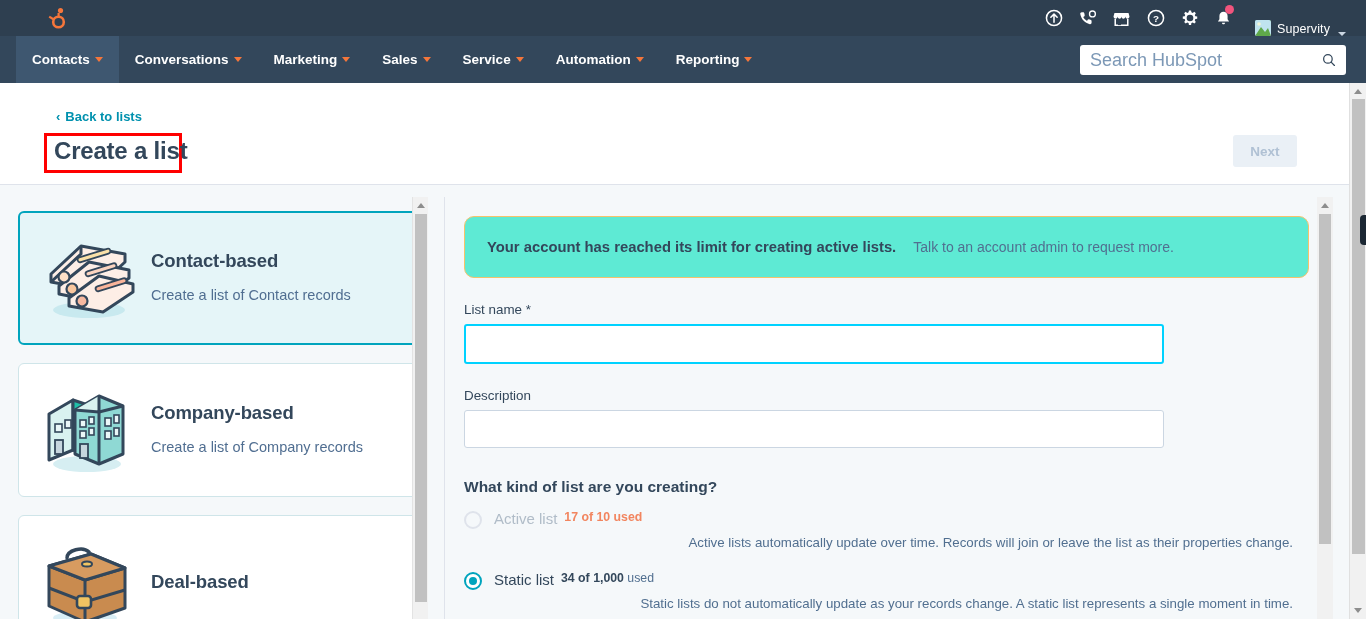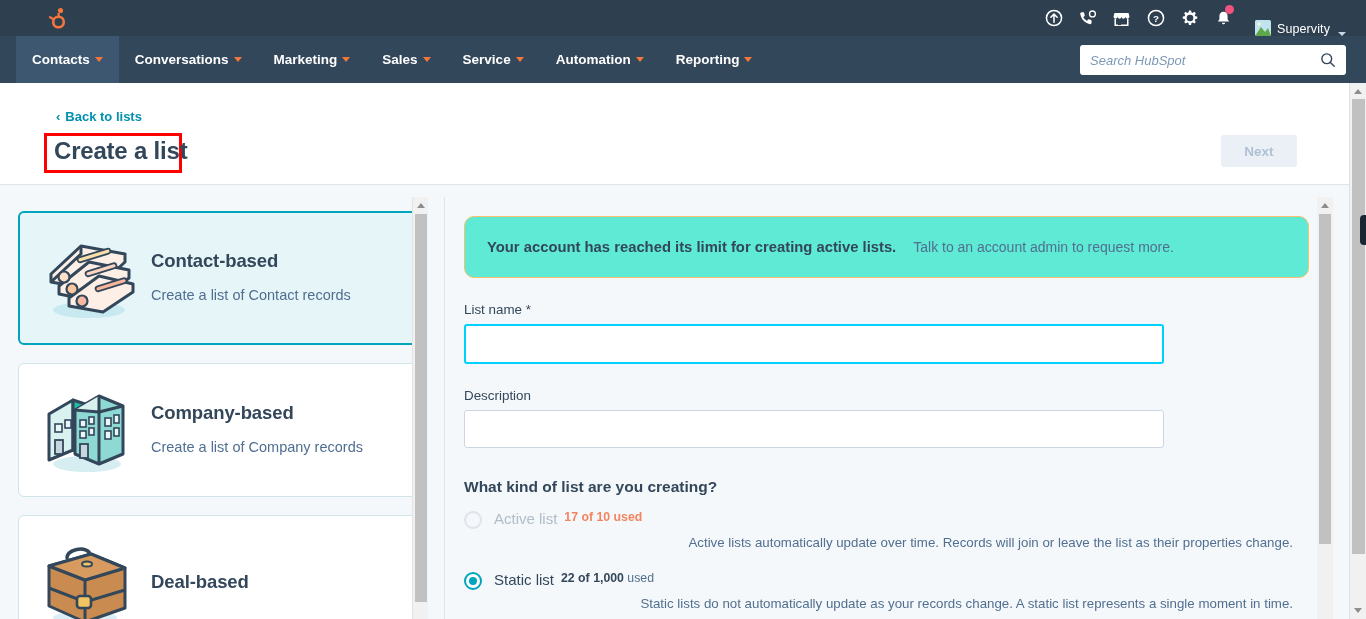--- a/index.html
+++ b/index.html
@@ -71,24 +71,23 @@
     border-left: 4px solid transparent; border-right: 4px solid transparent;
     border-top: 5px solid #f5763b;
   }
   .search-box {
     position: absolute; right: 20px; top: 9px;
     width: 266px; height: 30px; background: #fff;
     border-radius: 3px; display: flex; align-items: center;
     padding: 0 10px;
   }
   .search-box input {
-    border: 0; outline: 0; flex: 1; font-size: 13px;
+    border: 0; outline: 0; flex: 1; font-size: 18px;
     color: #ec4899; font-family: "Liberation Sans", sans-serif;
     background: transparent;
-    font-style: italic;
   }
   .search-box input::placeholder { color: #7c98b6; }
 
   
   .page-header {
     position: absolute; top: 83px; left: 0;
     width: 1349px; height: 102px;
     background: #fff;
     border-bottom: 1px solid #dfe3eb;
   }
@@ -104,21 +103,21 @@
     letter-spacing: -.2px; z-index: 4;
   }
   .annot-box {
     position: absolute; left: 44px; top: 133px;
     width: 138px; height: 40px;
     border: 3px solid #ff0000; z-index: 3;
     background: #fff;
   }
   .next-btn {
     position: absolute; right: 52px; top: 52px;
-    width: 76px; height: 32px; border-radius: 3px;
+    width: 64px; height: 32px; border-radius: 3px;
     background: #eaf0f6; color: #b0c1d4; border: 0;
     font-size: 13.5px; font-weight: 600; cursor: default;
     font-family: "Liberation Sans", sans-serif;
   }
 
   
   .body-area {
     position: absolute; top: 197px; left: 0;
     width: 1349px; height: 434px;
     background: #f5f8fa;
@@ -481,21 +480,21 @@
     <div class="radio-row">
       <span class="radio disabled"></span>
       <span class="radio-label disabled">Active list</span>
       <span class="usage over">17 of 10 used</span>
     </div>
     <div class="radio-help">Active lists automatically update over time. Records will join or leave the list as their properties change.</div>
 
     <div class="radio-row">
       <span class="radio checked"></span>
       <span class="radio-label">Static list</span>
-      <span class="usage ok"><span>22 of 1,000</span> <span class="unit">used</span></span>
+      <span class="usage ok"><span>34 of 1,000</span> <span class="unit">used</span></span>
     </div>
     <div class="radio-help">Static lists do not automatically update as your records change. A static list represents a single moment in time.</div>
 
     <div class="right-scroll">
       <span class="sb-arrow-up"></span>
       <div class="thumb"></div>
     </div>
   </div>
 </div>
 

